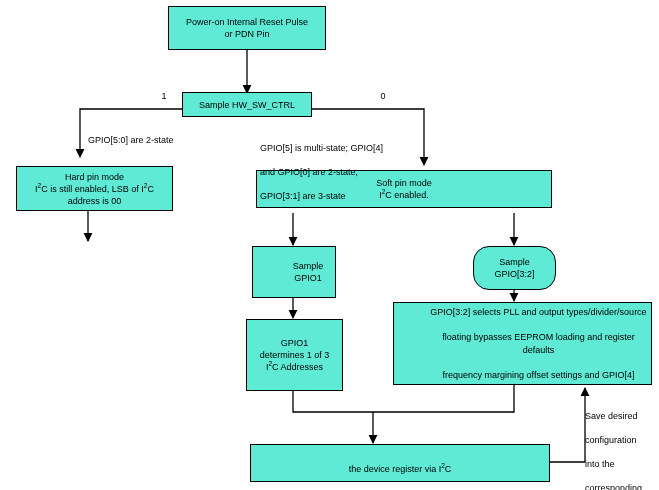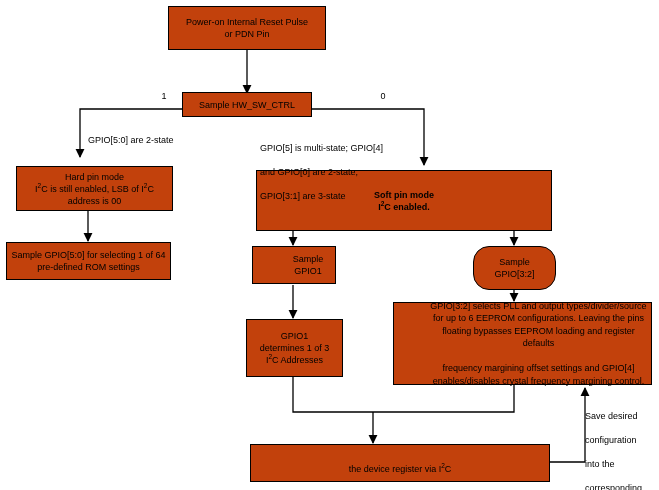--- a/index.html
+++ b/index.html
@@ -20,21 +20,21 @@
     position: absolute;
     left: 0;
     top: 0;
     width: 659px;
     height: 490px;
     pointer-events: none;
   }
   .node {
     position: absolute;
     box-sizing: border-box;
-    background: #c2410c;
+    background: #5eead4;
     border: 1px solid #000000;
     color: #000000;
     display: flex;
     align-items: center;
     justify-content: center;
     text-align: center;
     font-size: 9px;
     line-height: 12px;
     padding: 2px 4px;
     z-index: 2;
@@ -124,61 +124,54 @@
   </div>
 
   <div class="node" style="left:16px; top:166px; width:157px; height:45px;">
     <span>
       <span>Hard pin mode</span><br>
       <span><span>I</span><sup>2</sup><span>C is still enabled, LSB of I</span><sup>2</sup><span>C</span></span><br>
       <span>address is 00</span>
     </span>
   </div>
 
-  <div class="node" style="left:6px; top:242px; width:165px; height:38px;">
-    <span>
-      <span>Sample GPIO[5:0] for selecting 1 of 64</span><br>
-      <span>pre-defined ROM settings</span>
-    </span>
-  </div>
 
-  <div class="node" style="left:256px; top:170px; width:296px; height:61px;font-weight:bold;">
+  <div class="node" style="left:256px; top:170px; width:296px; height:38px;">
     <span>
       <span>Soft pin mode</span><br>
       <span><span>I</span><sup>2</sup><span>C enabled.</span></span>
     </span>
   </div>
 
-  <div class="node" style="left:252px; top:246px; width:84px; height:38px;padding-left:32px;">
+  <div class="node" style="left:252px; top:246px; width:84px; height:52px;padding-left:32px;">
     <span>Sample GPIO1</span>
   </div>
 
   <div class="node" style="left:473px; top:246px; width:83px; height:44px;border-radius:16px;">
     <span>
       <span>Sample</span><br>
       <span>GPIO[3:2]</span>
     </span>
   </div>
 
-  <div class="node" style="left:246px; top:319px; width:97px; height:58px;">
+  <div class="node" style="left:246px; top:319px; width:97px; height:72px;">
     <span>
       <span>GPIO1</span><br>
       <span>determines 1 of 3</span><br>
       <span><span>I</span><sup>2</sup><span>C Addresses</span></span>
     </span>
   </div>
 
   <div class="node para" style="left:393px; top:302px; width:259px; height:83px;">
     <span>
       <span>GPIO[3:2] selects PLL and output types/divider/source</span><br>
-      <span>for up to 6 EEPROM configurations. Leaving the pins</span><br>
+      <br>
       <span>floating bypasses EEPROM loading and register defaults</span><br>
       <br>
       <span>frequency margining offset settings and GPIO[4]</span><br>
-      <span>enables/disables crystal frequency margining control.</span>
     </span>
   </div>
 
   <div class="edge-label lbl-right" style="left:575px; top:398px; width:80px;">
     <span>Save desired</span><br>
     <span>configuration</span><br>
     <span>into the</span><br>
     <span>corresponding</span><br>
     
   </div>

